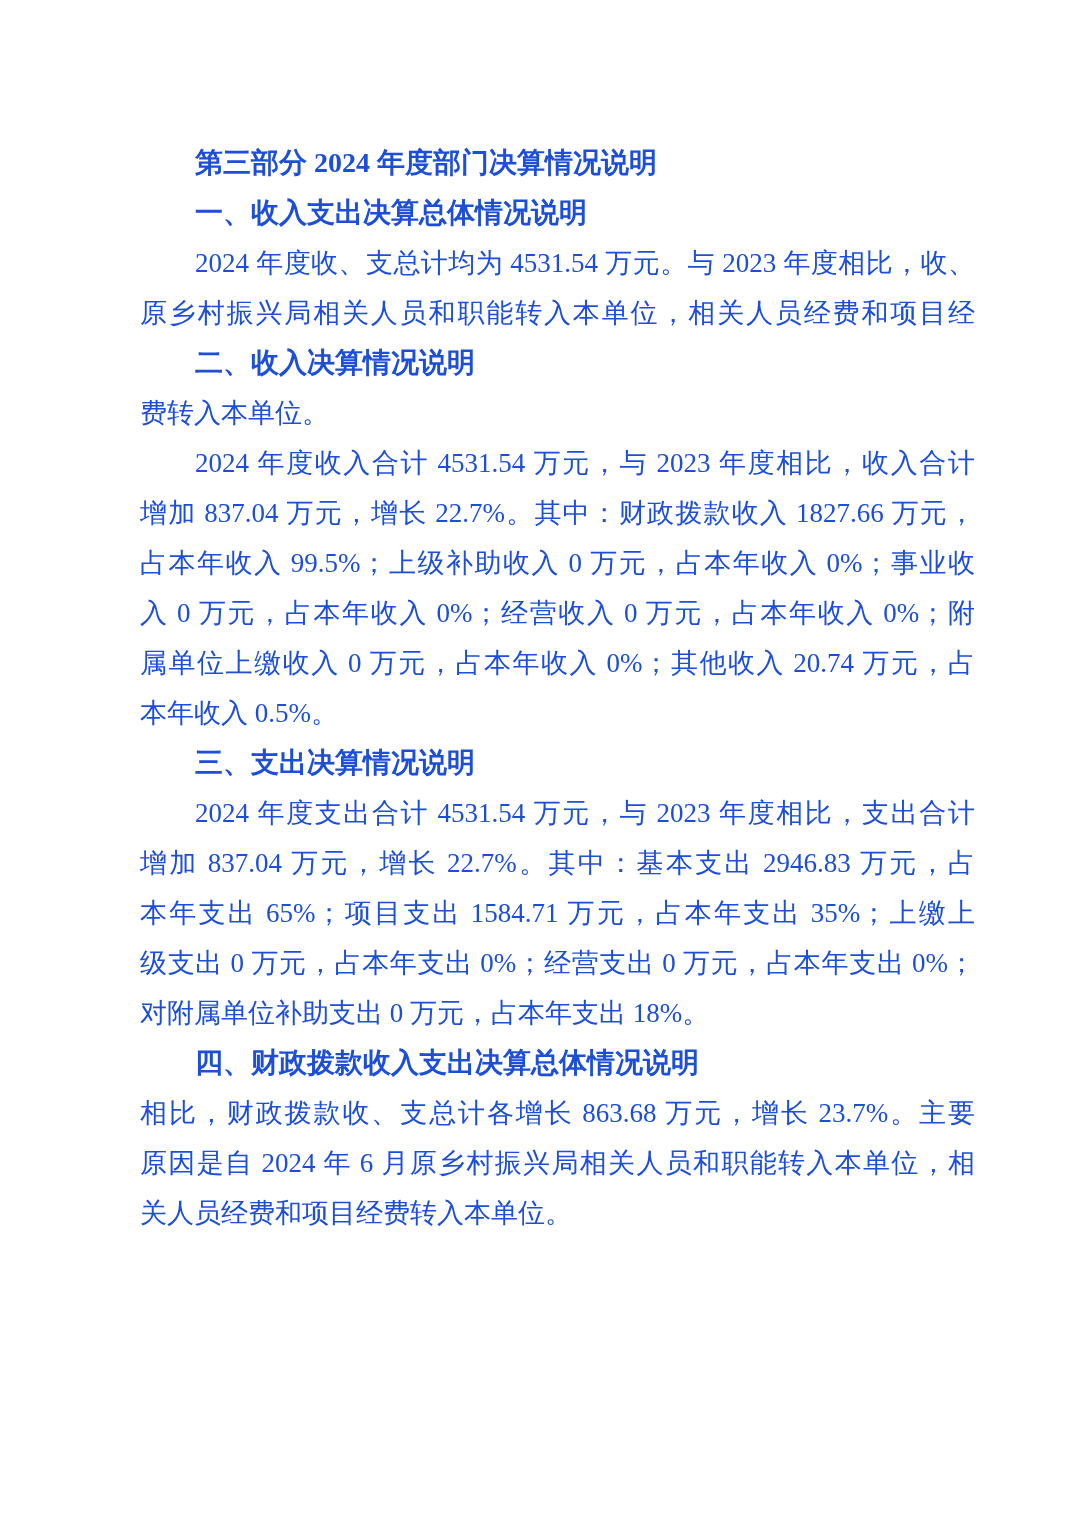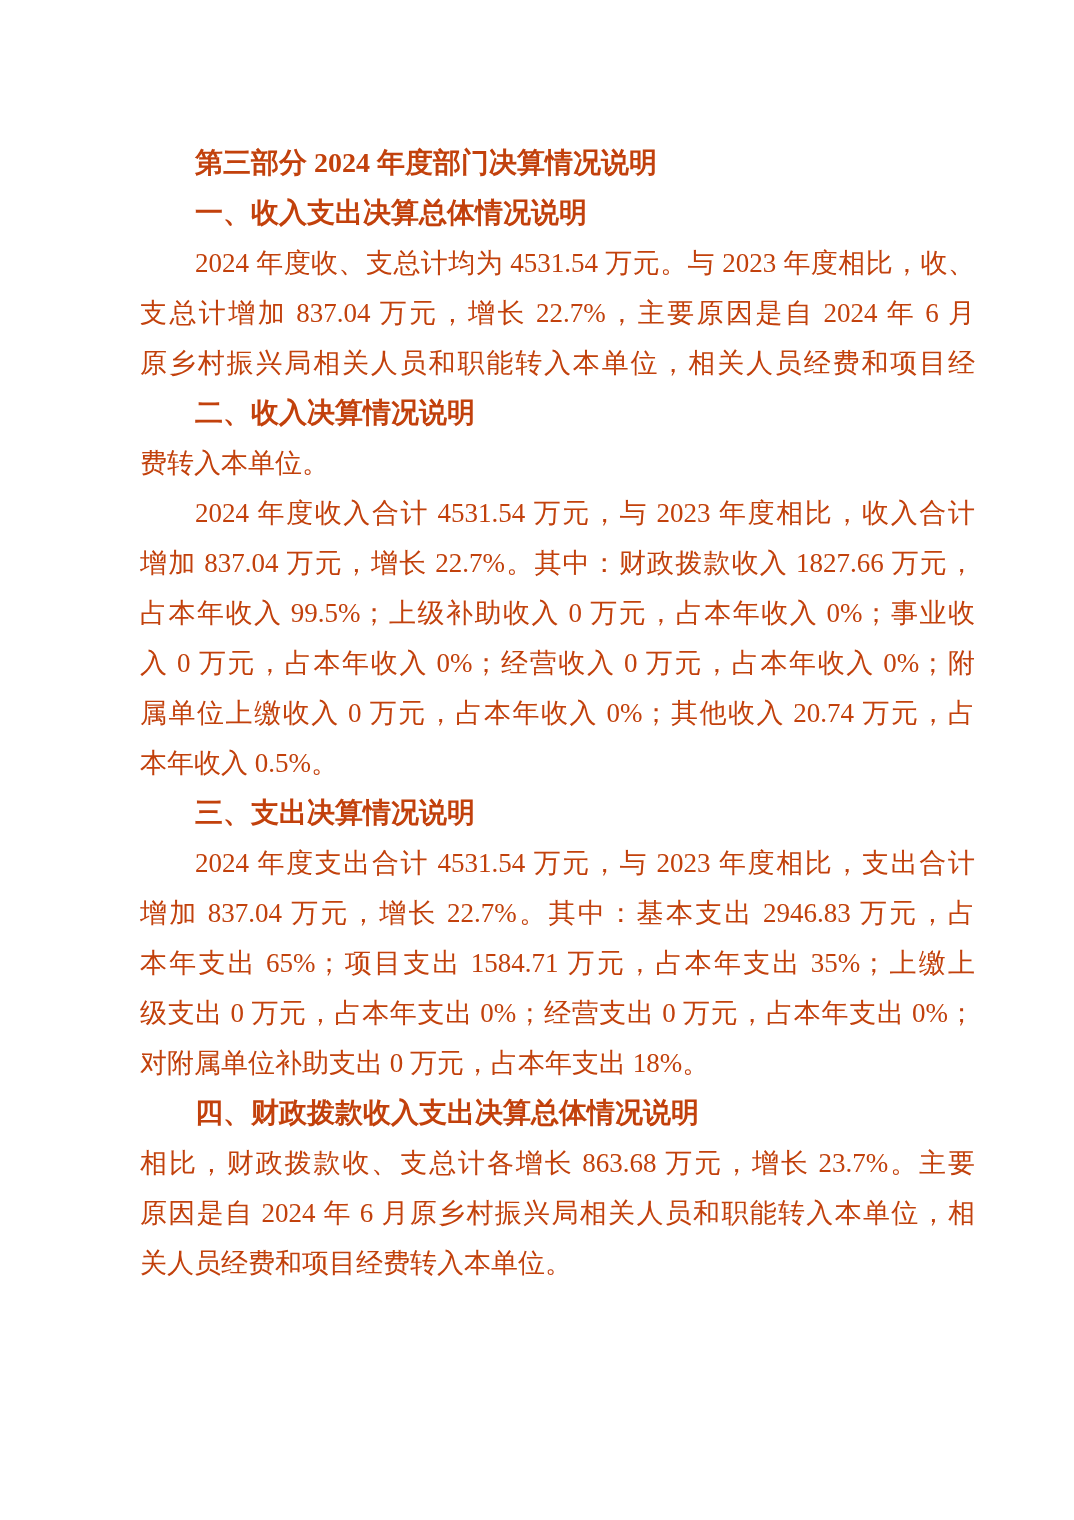--- a/index.html
+++ b/index.html
@@ -15,21 +15,21 @@
     color: #000000;
     box-sizing: border-box;
     padding: 138px 99px 0 140px;
     overflow: hidden;
   }
   .line {
     height: 50px;
     line-height: 50px;
     font-size: 27px;
     font-family: "Liberation Serif", serif;
-    color: #c2410c;
+    color: #1d4ed8;
     white-space: nowrap;
     text-align: left;
   }
   .line.fill {
     text-align: justify;
     text-align-last: justify;
   }
   .line.indent {
     padding-left: 55px;
   }
@@ -43,21 +43,20 @@
 </style>
 </head>
 <body>
 
 <div class="page">
 
   <div class="line title indent">第三部分 2024 年度部门决算情况说明</div>
 
   <div class="line heading indent">一、收入支出决算总体情况说明</div>
   <div class="line fill indent">2024 年度收、支总计均为 4531.54 万元。与 2023 年度相比，收、</div>
-  <div class="line fill">支总计增加 837.04 万元，增长 22.7%，主要原因是自 2024 年 6 月</div>
   <div class="line fill">原乡村振兴局相关人员和职能转入本单位，相关人员经费和项目经</div>
   <div class="line heading indent">二、收入决算情况说明</div>
 
   <div class="line">费转入本单位。</div>
   <div class="line fill indent">2024 年度收入合计 4531.54 万元，与 2023 年度相比，收入合计</div>
   <div class="line fill">增加 837.04 万元，增长 22.7%。其中：财政拨款收入 1827.66 万元，</div>
   <div class="line fill">占本年收入 99.5%；上级补助收入 0 万元，占本年收入 0%；事业收</div>
   <div class="line fill">入 0 万元，占本年收入 0%；经营收入 0 万元，占本年收入 0%；附</div>
   <div class="line fill">属单位上缴收入 0 万元，占本年收入 0%；其他收入 20.74 万元，占</div>
   <div class="line">本年收入 0.5%。</div>

